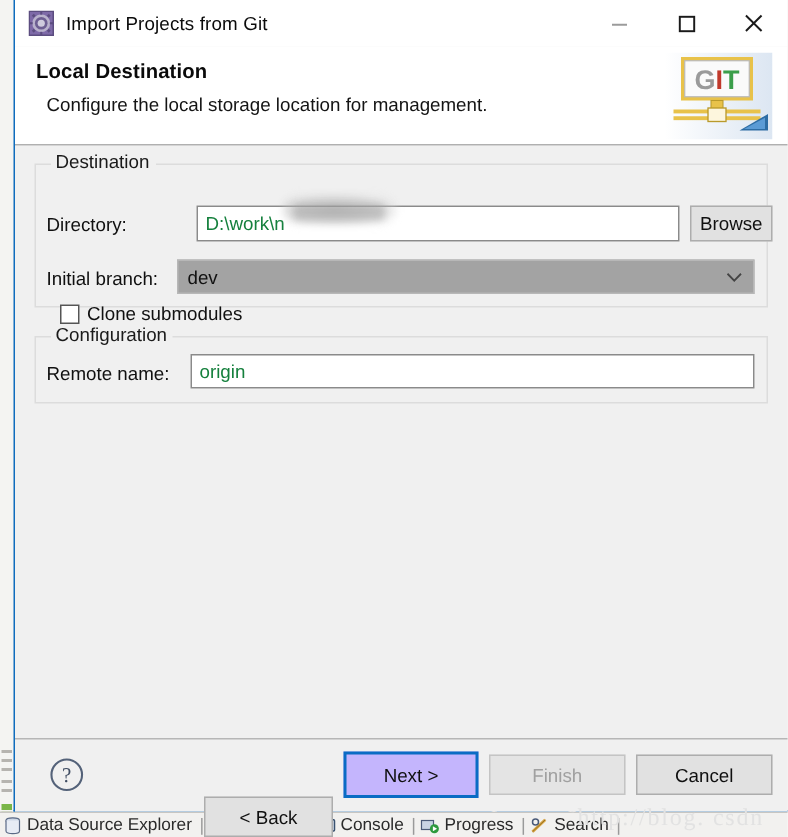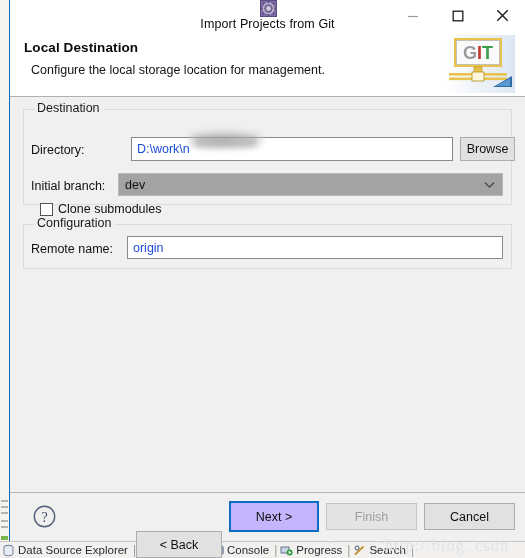--- a/index.html
+++ b/index.html
@@ -65,21 +65,20 @@
     border-right: none;
   }
 
   
   #title-bar {
     position: absolute; left: 0; top: 0;
     width: 515px; height: 31px;
     background: #ffffff;
     display: flex;
     align-items: center;
-    flex-direction: column;
   }
   #title-icon {
     width: 17px; height: 17px;
     margin-left: 9px; margin-right: 8px;
     position: relative;
     flex: 0 0 auto;
   }
   #title-text {
     font-size: 12.5px;
     color: #0b0b0b;
@@ -157,21 +156,21 @@
     border: 1px solid #8a8a8a;
     font-family: "Liberation Sans", sans-serif;
     font-size: 12.5px;
     color: #111111;
     padding: 0 0 0 4px;
     outline: none;
   }
   .text-input-text {
     position:absolute;
     font-size:12.5px;
-    color:#1d4ed8;
+    color:#15803d;
     left:5px; top:50%;
     transform: translateY(-50%);
     white-space:nowrap;
   }
 
   #directory-input { left: 107px; top: 27px; width: 322px; height: 24px; }
   #redaction-blob {
     position: absolute;
     left: 178px; top: 129px;
     width: 77px; height: 22px;

